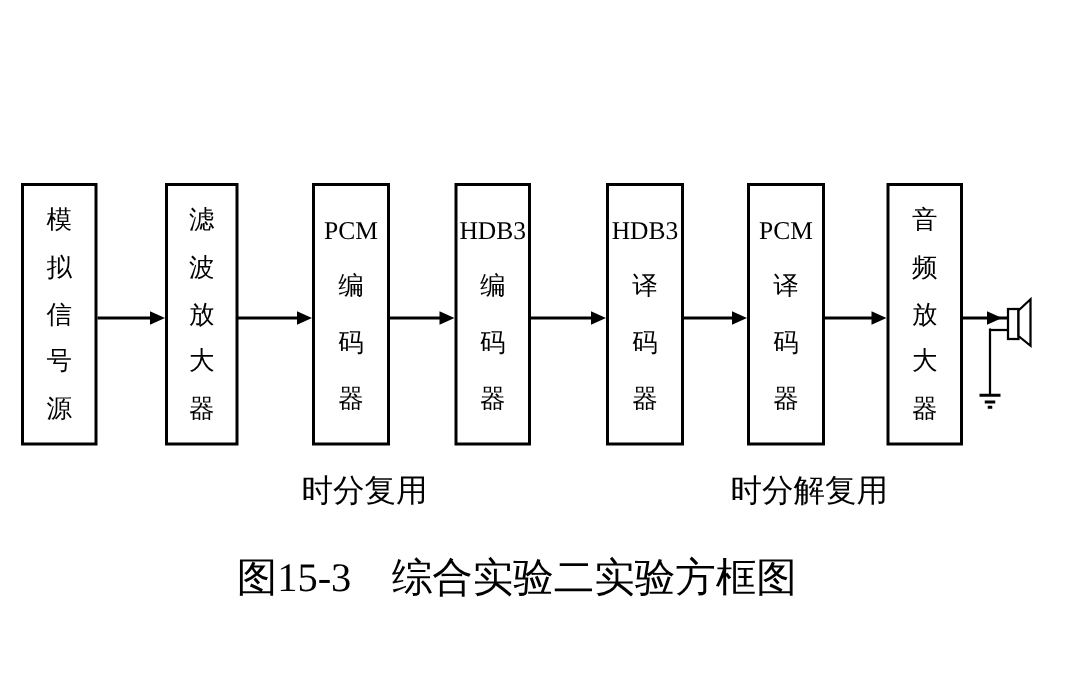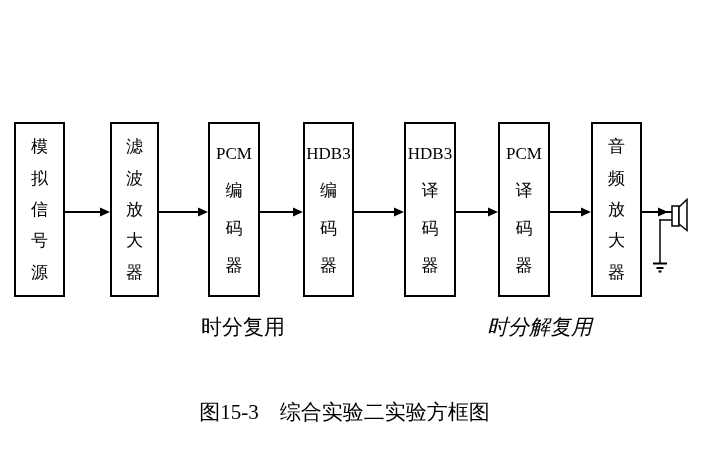--- a/index.html
+++ b/index.html
@@ -46,28 +46,28 @@
     width: 715px;
     height: 460px;
   }
   .ann {
     position: absolute;
     font-size: 21px;
     line-height: 18px;
     white-space: nowrap;
   }
   .ann-tdm { left: 201px; top: 318px; }
-  .ann-tdd { left: 487px; top: 318px; font-style: italic; }
+  .ann-tdd { left: 487px; top: 318px; }
   .caption {
     position: absolute;
     left: 0;
-    top: 399px;
+    top: 372px;
     width: 689px;
     text-align: center;
-    font-size: 21px;
+    font-size: 27px;
     line-height: 27px;
     white-space: nowrap;
   }
 </style>
 </head>
 <body>
 
 <div class="canvas">
 
   <div class="block b1">

